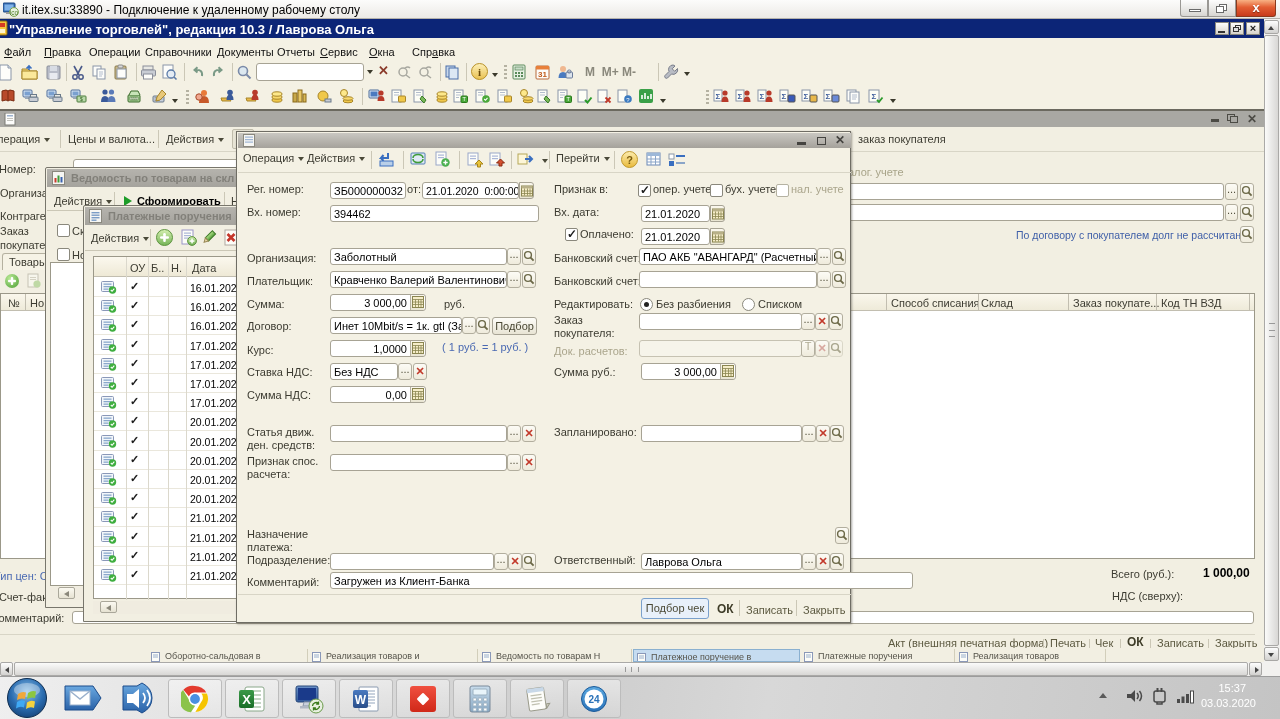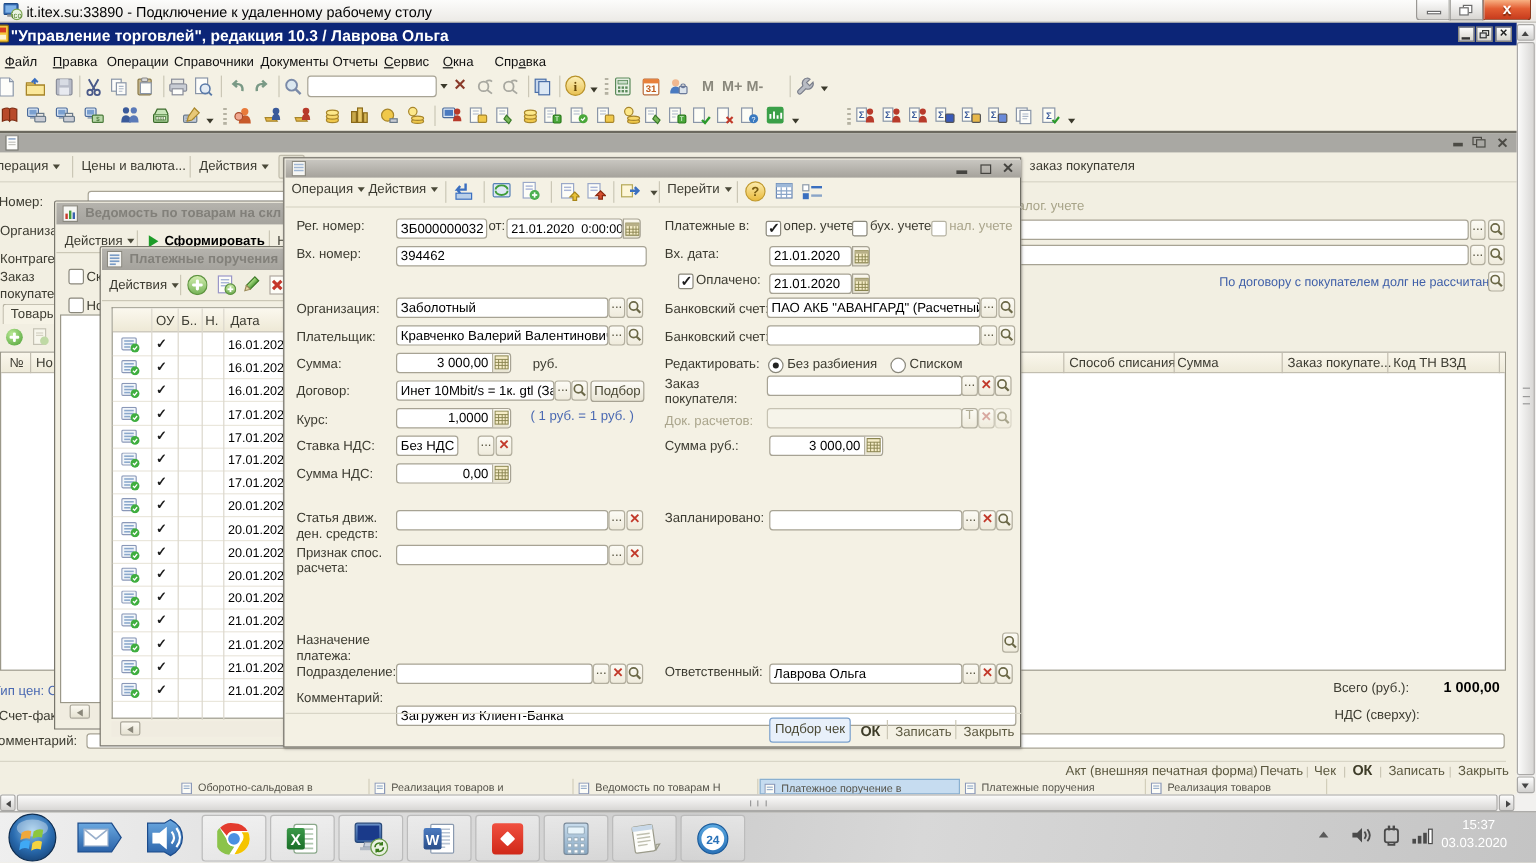--- a/index.html
+++ b/index.html
@@ -577,21 +577,21 @@
           <circle cx="11" cy="11" r="3.6" fill="#8ec46a"></circle>
         </svg>
       </div>
 
     <div class="abs" style="left:0;top:166px;width:1255px;height:266px;background:#fff;border:1px solid #9b9889;">
       <div class="abs" style="left:0;top:0;width:1253px;height:17px;background:linear-gradient(#faf7ec,#eeead9);border-bottom:1px solid #c2beb0;"></div>
       <span class="lbl" style="left:7px;top:3px;">№</span>
       <span class="lbl" style="left:29px;top:3px;">Но</span>
       <div class="abs" style="left:24px;top:0;width:1px;height:17px;background:#c2beb0;"></div>
       <span class="lbl" style="left:890px;top:3px;">Способ списания</span>
-      <span class="lbl" style="left:980px;top:3px;">Сумма</span>
+      <span class="lbl" style="left:980px;top:3px;">Склад</span>
       <span class="lbl" style="left:1072px;top:3px;">Заказ покупате...</span>
       <span class="lbl" style="left:1160px;top:3px;">Код ТН ВЗД</span>
       <div class="abs" style="left:885px;top:0;width:1px;height:17px;background:#c2beb0;"></div>
       <div class="abs" style="left:977px;top:0;width:1px;height:17px;background:#c2beb0;"></div>
       <div class="abs" style="left:1067px;top:0;width:1px;height:17px;background:#c2beb0;"></div>
       <div class="abs" style="left:1155px;top:0;width:1px;height:17px;background:#c2beb0;"></div>
       <div class="abs" style="left:1248px;top:0;width:1px;height:17px;background:#c2beb0;"></div>
     </div>
 
     <span class="lbl" style="left:1111px;top:441px;">Всего (руб.):</span>
@@ -1114,21 +1114,21 @@
       <span style="position:absolute;right:18px;">1,0000</span>
     </div>
 <div class="abs" style="left:173px;top:209px;width:14px;height:15px;background:linear-gradient(#fbf8ee,#e9e5d2);border-left:1px solid #b5b1a0;">
       <svg width="12" height="12" viewBox="0 0 12 12" style="margin:1px auto 0">
         <rect x="0.5" y="0.5" width="11" height="11" fill="#f6edc8" stroke="#8a8550"></rect>
         <path d="M0.5 3.5 h11 M0.5 6 h11 M0.5 8.5 h11 M3.5 3.5 v8 M6.5 3.5 v8 M9 3.5 v8" stroke="#8a8550" stroke-width="0.8"></path>
       </svg>
     </div>
 <span class="lbl" style="left:205px;top:209px;color:#4a69b2;">( 1 руб. = 1 руб. )</span>
 <span class="lbl" style="left:10px;top:234px;">Ставка НДС:</span>
-<div class="fld" style="left:93px;top:231px;width:52px;">Без НДС</div>
+<div class="fld" style="left:93px;top:231px;width:68px;">Без НДС</div>
 <div class="b3" style="left:161px;top:231px;line-height:11px;">...</div>
 <div class="xbtn" style="left:176px;top:231px;">✕</div>
 <span class="lbl" style="left:10px;top:257px;">Сумма НДС:</span>
 <div class="fld" style="left:93px;top:254px;width:96px;">
       <span style="position:absolute;right:18px;">0,00</span>
     </div>
 <div class="abs" style="left:173px;top:255px;width:14px;height:15px;background:linear-gradient(#fbf8ee,#e9e5d2);border-left:1px solid #b5b1a0;">
       <svg width="12" height="12" viewBox="0 0 12 12" style="margin:1px auto 0">
         <rect x="0.5" y="0.5" width="11" height="11" fill="#f6edc8" stroke="#8a8550"></rect>
         <path d="M0.5 3.5 h11 M0.5 6 h11 M0.5 8.5 h11 M3.5 3.5 v8 M6.5 3.5 v8 M9 3.5 v8" stroke="#8a8550" stroke-width="0.8"></path>
@@ -1156,22 +1156,22 @@
 <div class="fld" style="left:93px;top:421px;width:164px;"></div>
 <div class="b3" style="left:257px;top:421px;line-height:11px;">...</div>
 <div class="xbtn" style="left:271px;top:421px;">✕</div>
 <div class="mag" style="left:285px;top:421px;">
       <svg width="12" height="13" viewBox="0 0 12 13" style="margin:1px auto 0">
         <circle cx="5" cy="5" r="3.4" fill="none" stroke="#6b6847" stroke-width="1.4"></circle>
         <line x1="7.6" y1="7.6" x2="10.6" y2="10.6" stroke="#6b6847" stroke-width="1.8"></line>
       </svg>
     </div>
 <span class="lbl" style="left:10px;top:444px;">Комментарий:</span>
-<div class="fld" style="left:93px;top:456px;width:517px;">Загружен из Клиент-Банка</div>
-<span class="lbl" style="left:317px;top:51px;">Платежные в:</span>
+<div class="fld" style="left:93px;top:440px;width:583px;">Загружен из Клиент-Банка</div>
+<span class="lbl" style="left:317px;top:51px;">Признак в:</span>
 <div class="chk" style="left:401px;top:52px;border-color:#8a887c;">
       <div class="abs" style="left:1px;top:-2px;color:#1c1c1c;font-weight:bold;font-size:12px;">✓</div>
     </div>
 <span class="lbl" style="left:416px;top:51px;">опер. учете</span>
 <div class="chk" style="left:473px;top:52px;border-color:#8a887c;"></div>
 <span class="lbl" style="left:488px;top:51px;">бух. учете</span>
 <div class="chk" style="left:539px;top:52px;border-color:#b5b2a2;"></div>
 <span class="lbl" style="left:554px;top:51px;color:#aaa58c;">нал. учете</span>
 <span class="lbl" style="left:317px;top:74px;">Вх. дата:</span>
 <div class="fld" style="left:404px;top:73px;width:69px;">21.01.2020</div>

